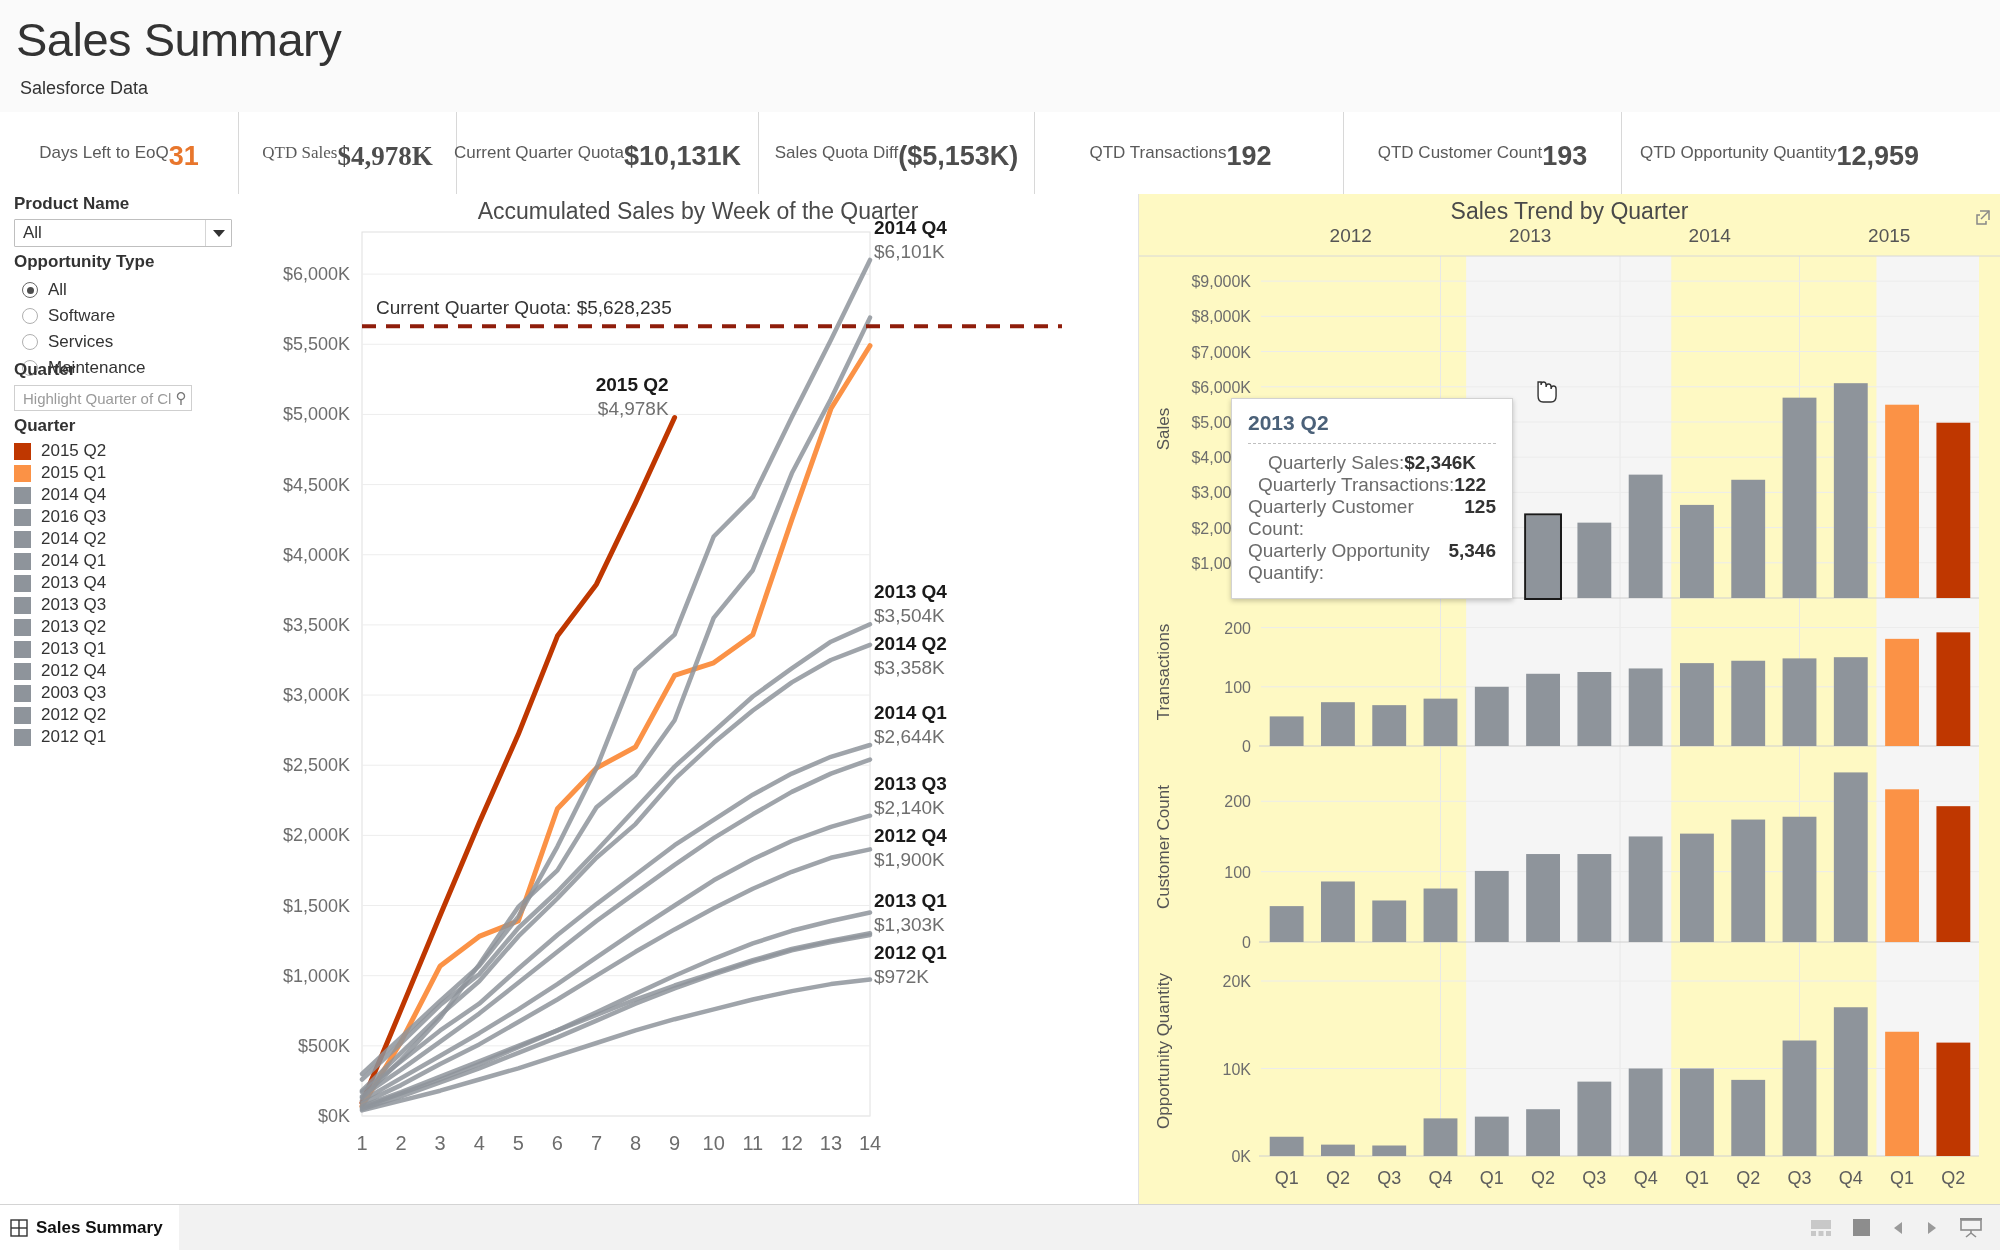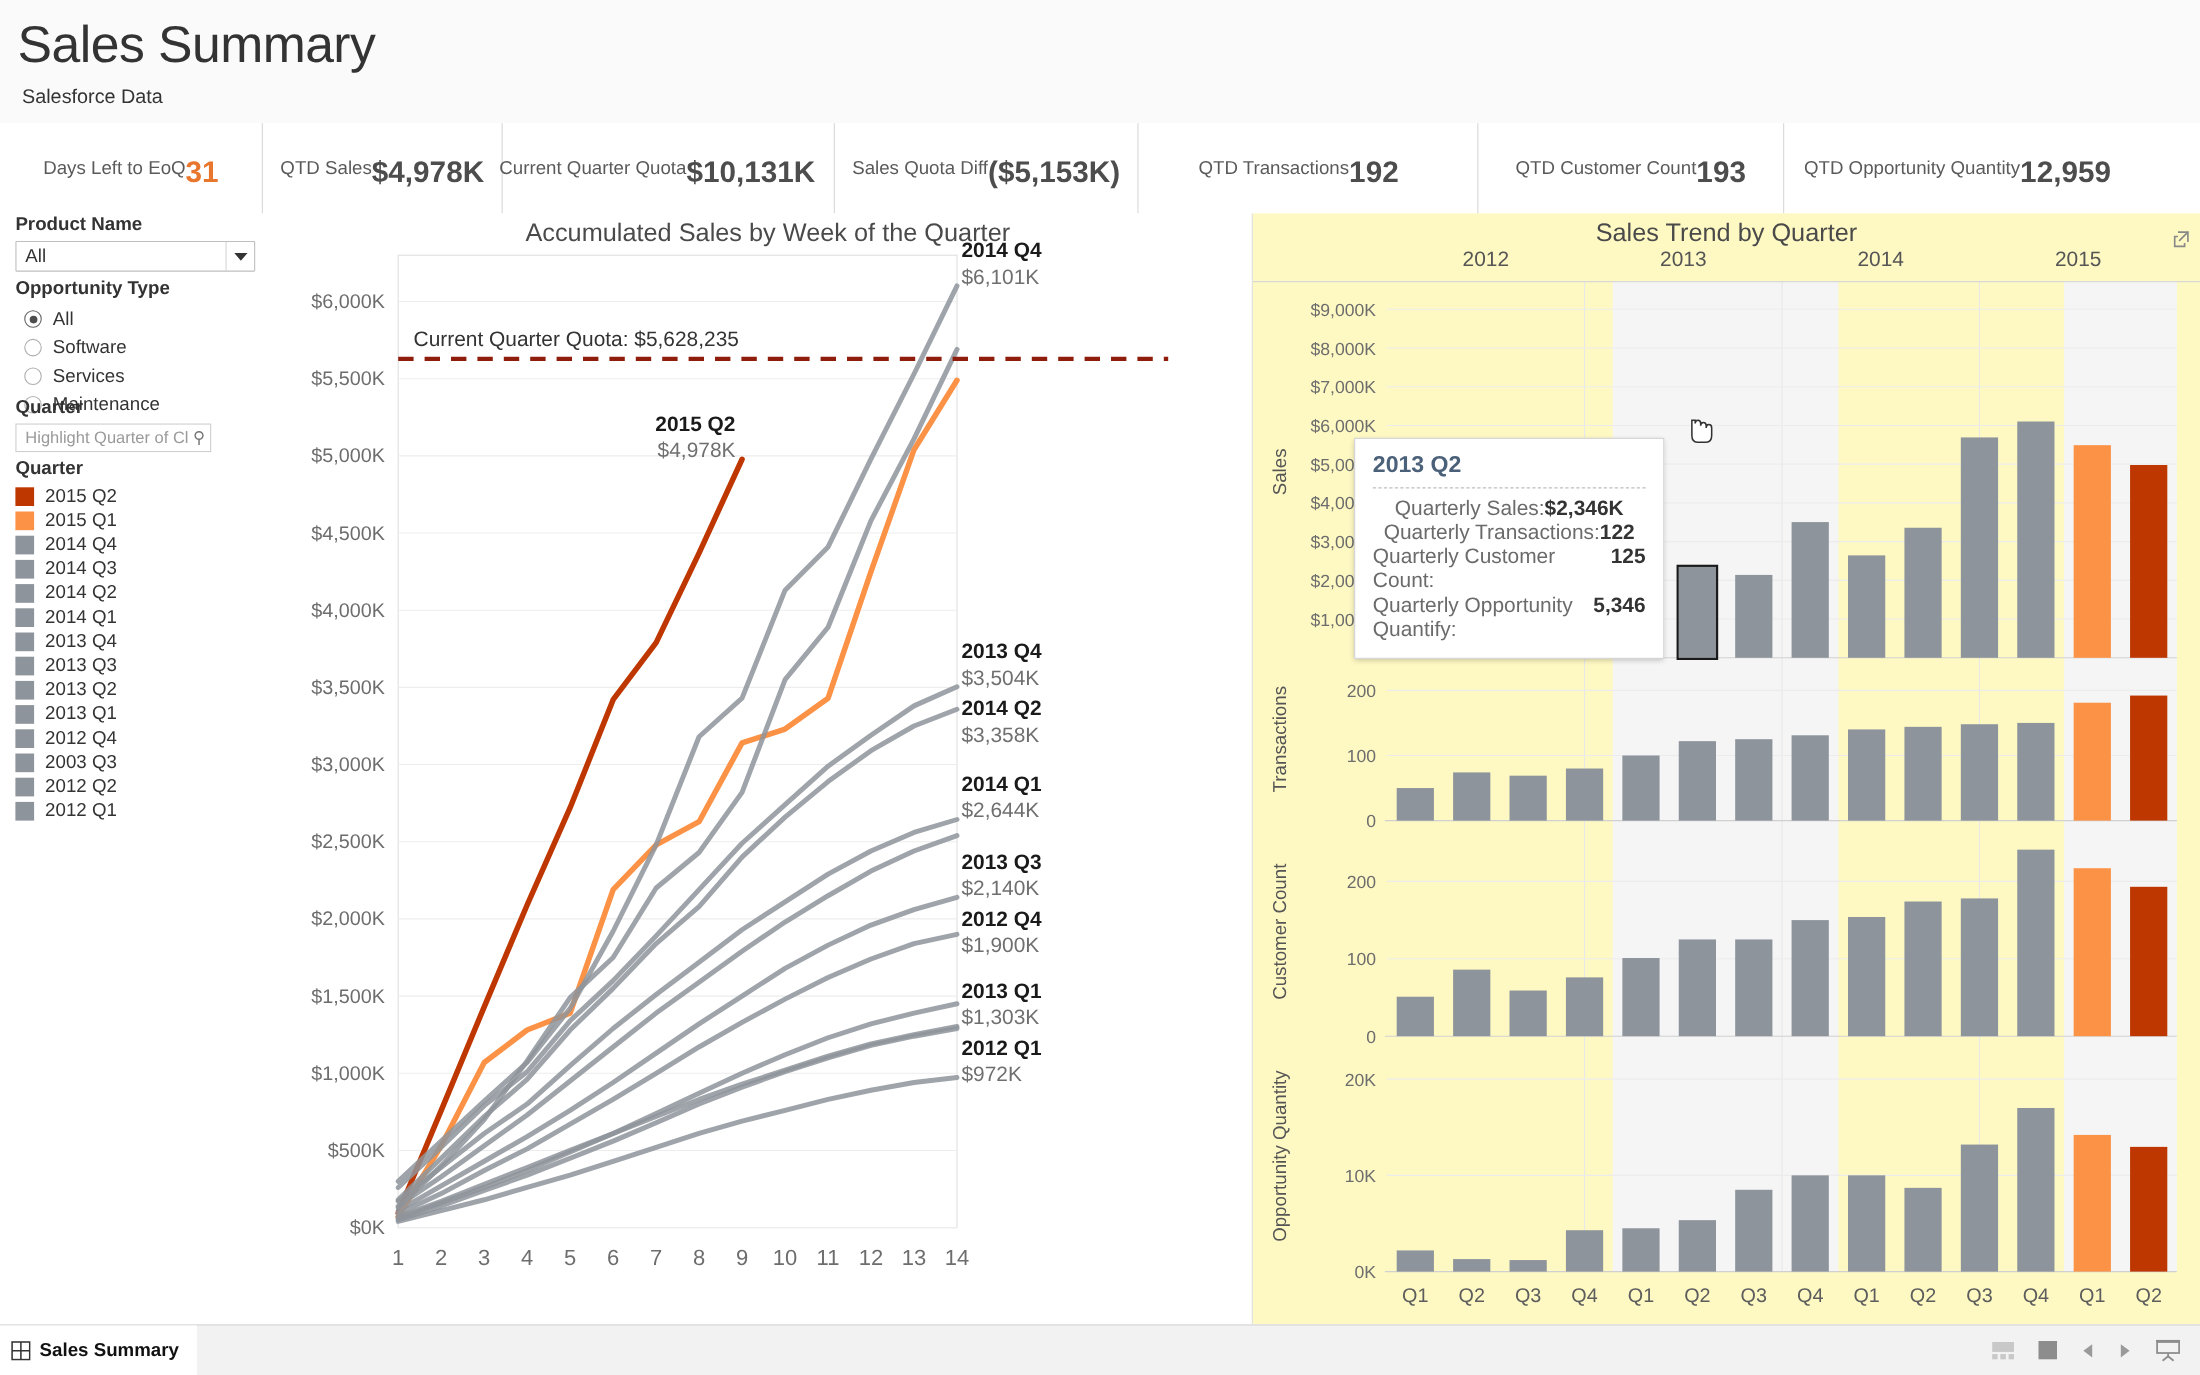--- a/index.html
+++ b/index.html
@@ -127,21 +127,21 @@
   <div class="title-band">
     <div class="dash-title">Sales Summary</div>
     <div class="dash-subtitle">Salesforce Data</div>
   </div>
 
   <div class="kpi-row" id="kpi-row">
       <div class="kpi" style="width: 238px;">
         <div class="kpi-label">Days Left to EoQ</div>
         <div class="kpi-value accent">31</div>
       </div>
-      <div class="kpi" style="width: 218px;">
+      <div class="kpi" style="width: 218px; font-family: Liberation Serif, serif;">
         <div class="kpi-label">QTD Sales</div>
         <div class="kpi-value">$4,978K</div>
       </div>
       <div class="kpi" style="width: 282px;">
         <div class="kpi-label">Current Quarter Quota</div>
         <div class="kpi-value">$10,131K</div>
       </div>
       <div class="kpi" style="width: 276px; margin-left: 20px;">
         <div class="kpi-label">Sales Quota Diff</div>
         <div class="kpi-value">($5,153K)</div>
@@ -212,21 +212,21 @@
           <div class="legend-row">
             <span class="legend-swatch" style="background: rgb(251, 146, 70);"></span>
             <span class="legend-text">2015 Q1</span>
           </div>
           <div class="legend-row">
             <span class="legend-swatch" style="background: rgb(142, 148, 155);"></span>
             <span class="legend-text">2014 Q4</span>
           </div>
           <div class="legend-row">
             <span class="legend-swatch" style="background: rgb(142, 148, 155);"></span>
-            <span class="legend-text">2014 Q3</span>
+            <span class="legend-text">2016 Q3</span>
           </div>
           <div class="legend-row">
             <span class="legend-swatch" style="background: rgb(142, 148, 155);"></span>
             <span class="legend-text">2014 Q2</span>
           </div>
           <div class="legend-row">
             <span class="legend-swatch" style="background: rgb(142, 148, 155);"></span>
             <span class="legend-text">2014 Q1</span>
           </div>
           <div class="legend-row">

